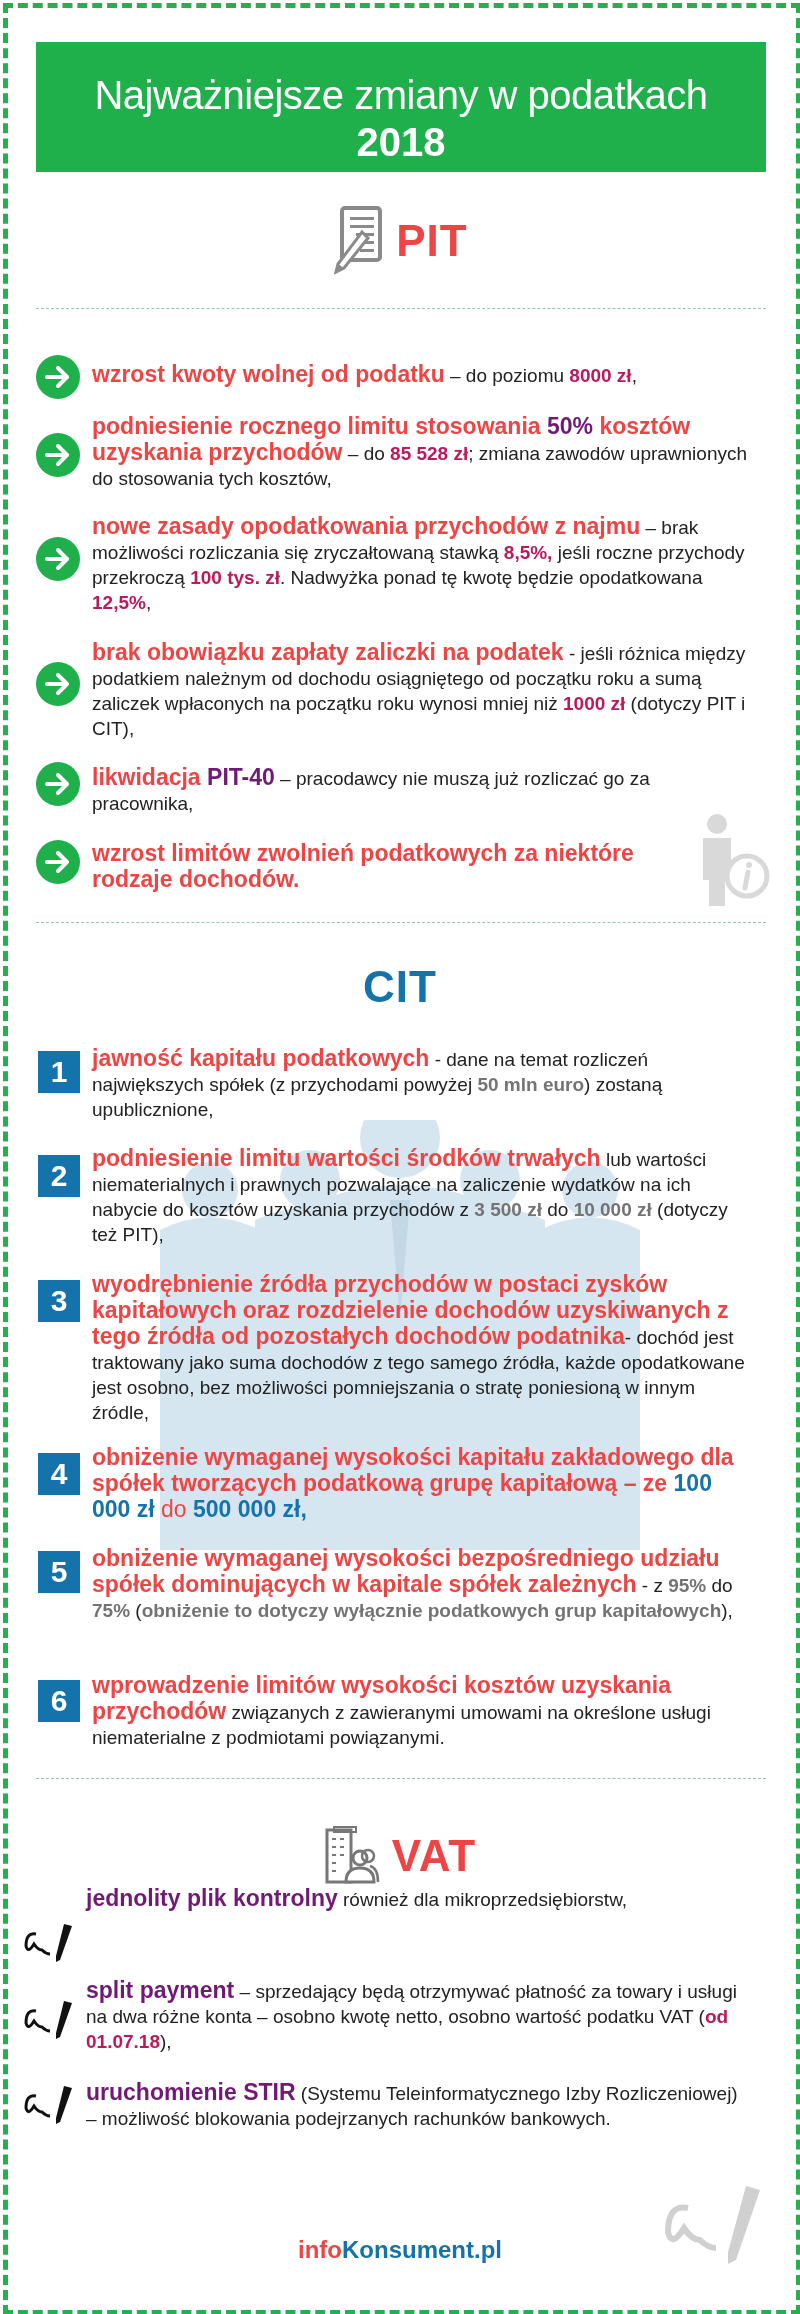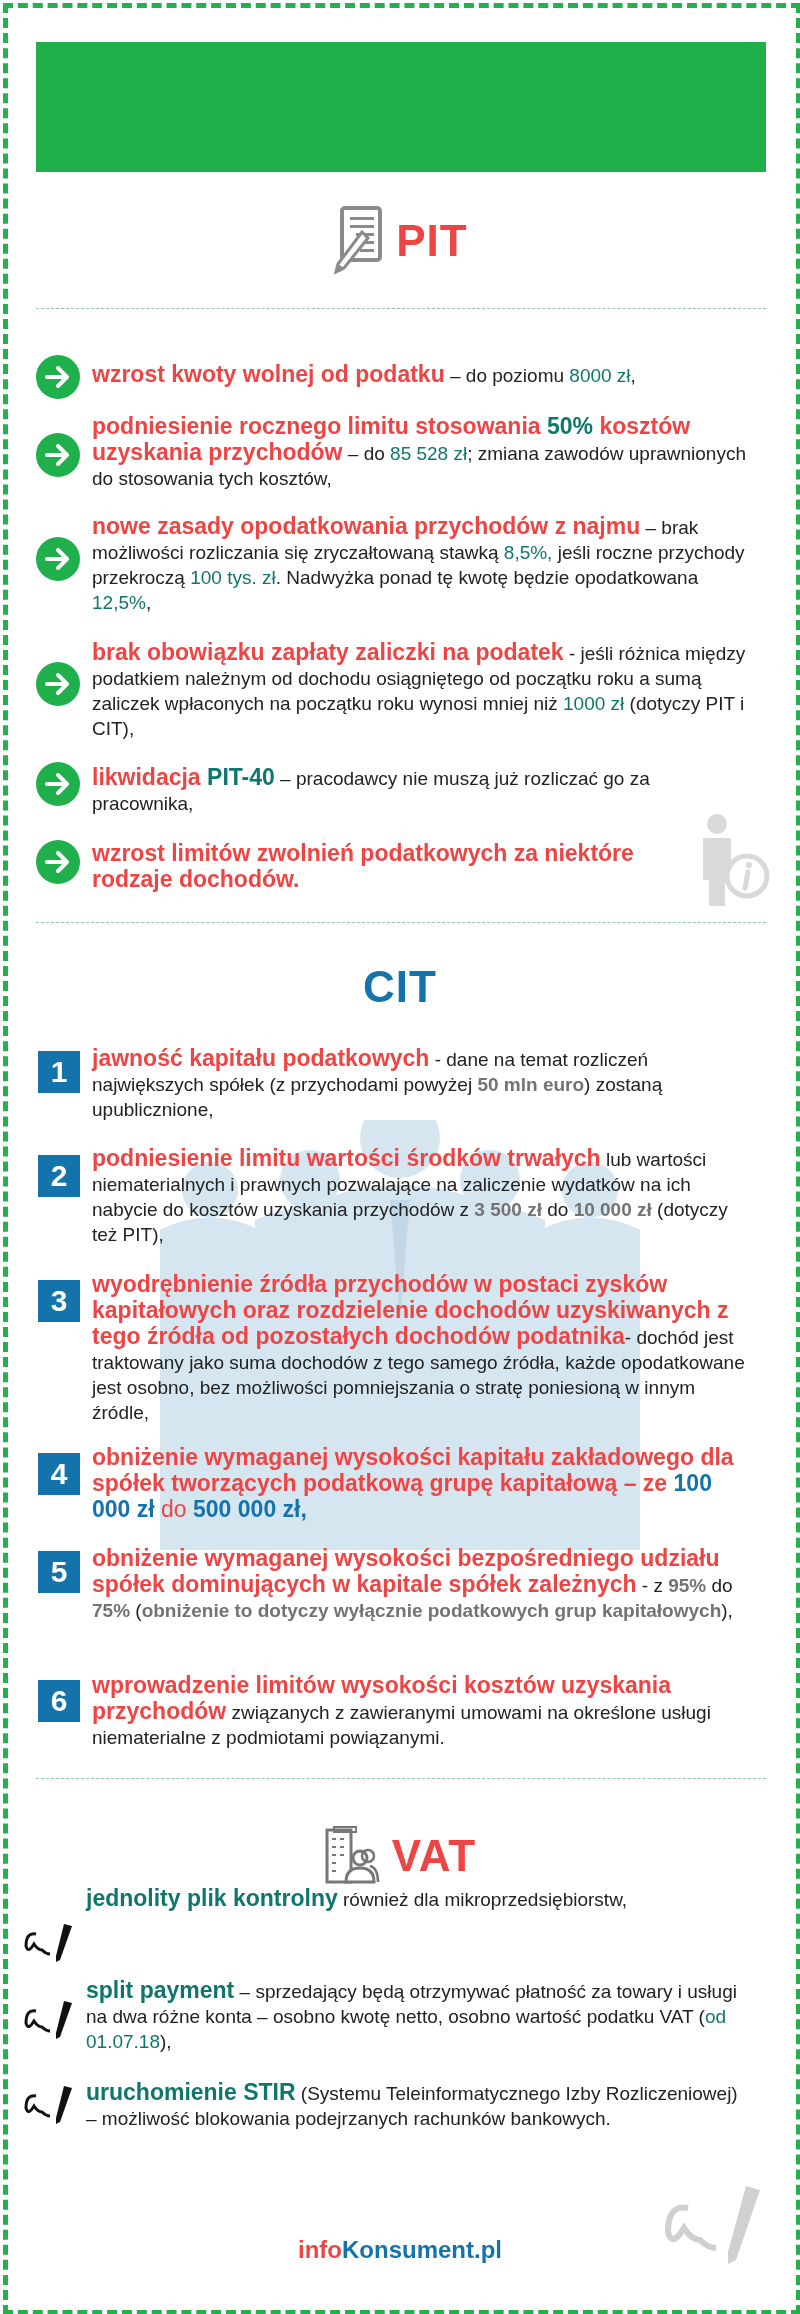--- a/index.html
+++ b/index.html
@@ -15,41 +15,43 @@
   .section-head { position:absolute; left:0; width:800px; text-align:center; }
   .section-head .inner { display:inline-flex; align-items:center; gap:12px; }
   .sec-label { font-weight:bold; font-size:44px; letter-spacing:1px; }
   .green { color:#ef4444; }
   .blue  { color:#1473aa; }
 
   .divider { position:absolute; left:36px; width:730px; border-top:1.5px dashed #8fc7b5; height:0; }
 
   .item { position:absolute; left:92px; width:660px; font-size:19px; line-height:25px; color:#222; }
   .item .b { font-weight:bold; font-size:23px; color:#ef4444; }
-  .item .hg { font-weight:normal; color:#0f766e; }
+  .item .hg { font-weight:bold; color:#be185d; }
   .item .hb { font-weight:bold; color:#737373; }
-  .item .bg { font-weight:bold; font-size:23px; color:#0f766e; }
+  .item .bg { font-weight:bold; font-size:23px; color:#701a75; }
 
   .arrow-badge { position:absolute; left:36px; width:44px; height:44px; border-radius:50%;
                  background:#1fb04b; display:flex; align-items:center; justify-content:center; }
   .num-badge { position:absolute; left:38px; width:42px; height:42px; background:#1473aa;
                color:#fff; font-weight:bold; font-size:30px; display:flex; align-items:center; justify-content:center; }
   .sig-icon { position:absolute; left:22px; width:56px; height:44px; }
 
   .watermark-people { position:absolute; left:120px; top:1120px; width:560px; height:430px; opacity:1; }
   .info-person { position:absolute; left:695px; top:810px; width:80px; height:100px; }
   .big-sig { position:absolute; left:660px; top:2180px; width:110px; height:90px; }
   .footer { position:absolute; left:0; top:2236px; width:800px; text-align:center; font-weight:bold; font-size:24px; }
 </style>
 </head>
 <body>
 
 <div class="frame"></div>
 
 <div class="title-box">
+  <div class="title-line1">Najważniejsze zmiany w podatkach</div>
+  <div class="title-line2">2018</div>
 </div>
 
 <div class="section-head" style="top:206px;">
   <div class="inner">
     <svg width="52" height="70" viewBox="0 0 52 70">
       <rect x="10" y="2" width="38" height="52" rx="3" fill="none" stroke="#8a8a8a" stroke-width="4"></rect>
       <rect x="18" y="11" width="24" height="3" fill="#8a8a8a"></rect>
       <rect x="18" y="19" width="24" height="3" fill="#8a8a8a"></rect>
       <rect x="24" y="27" width="18" height="3" fill="#8a8a8a"></rect>
       <rect x="28" y="35" width="14" height="3" fill="#8a8a8a"></rect>

